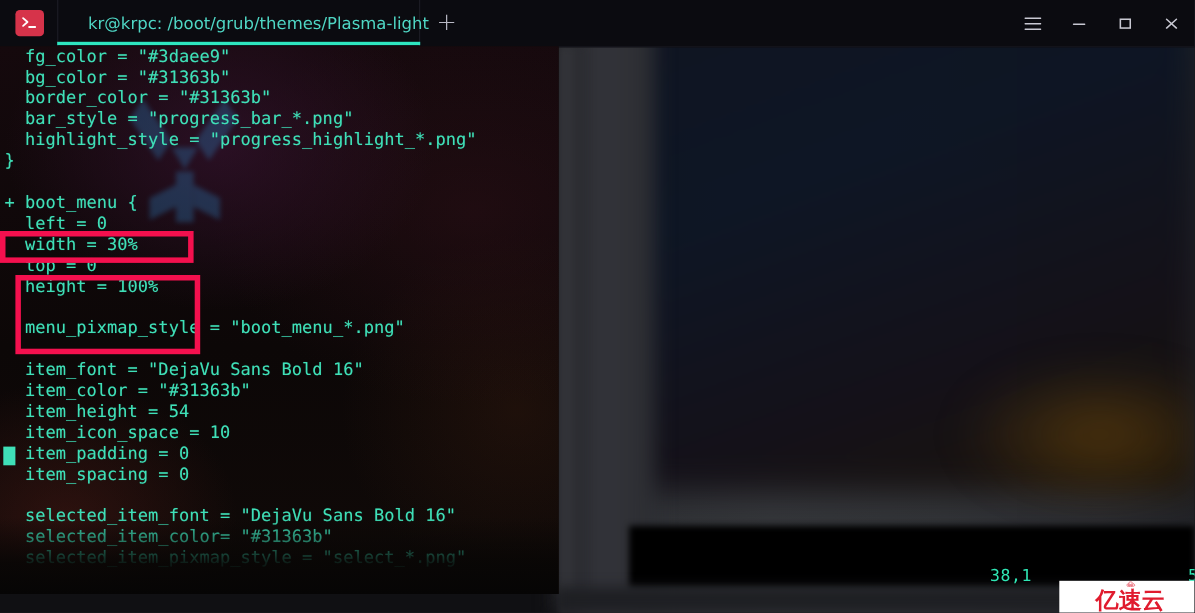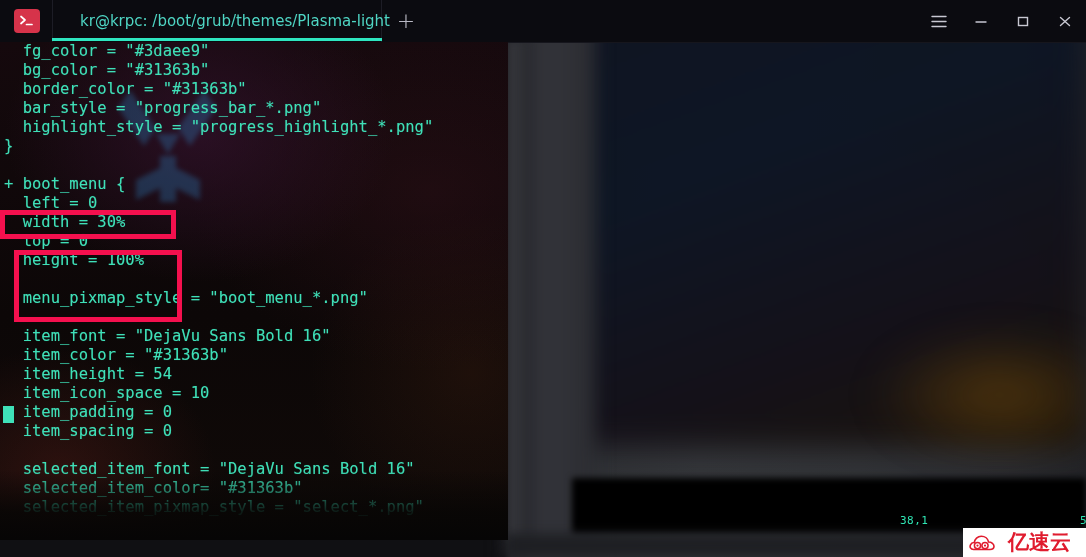--- a/index.html
+++ b/index.html
@@ -216,37 +216,38 @@
   }
   #annot-1 { left: 0px;  top: 168px; width: 176px; height: 29px; }
   #annot-2 { left: 14px; top: 208px; width: 168px; height: 72px; }
 
   
   .status {
     position: absolute;
     top: 514px;
     color: #2fe6b4;
     font-family: "DejaVu Sans Mono", monospace;
-    font-size: 11px;
+    font-size: 15px;
     letter-spacing: .5px;
   }
   #status-pos  { left: 900px; }
   #status-pct  { left: 1080px; }
 
   
   .watermark {
     position: absolute;
     left: 963px; top: 528px;
     width: 123px; height: 29px;
     background: #ffffff;
     display: flex;
     align-items: center;
     padding-left: 6px;
     box-sizing: border-box;
-    gap: 13px;
+    gap: 2px;
+    flex-direction: column;
   }
   .wm-text {
     color: #e01b2e;
     font-size: 21px;
     font-weight: bold;
     font-family: "DejaVu Sans", sans-serif;
     letter-spacing: 0px;
     line-height: 1;
   }
 </style>

